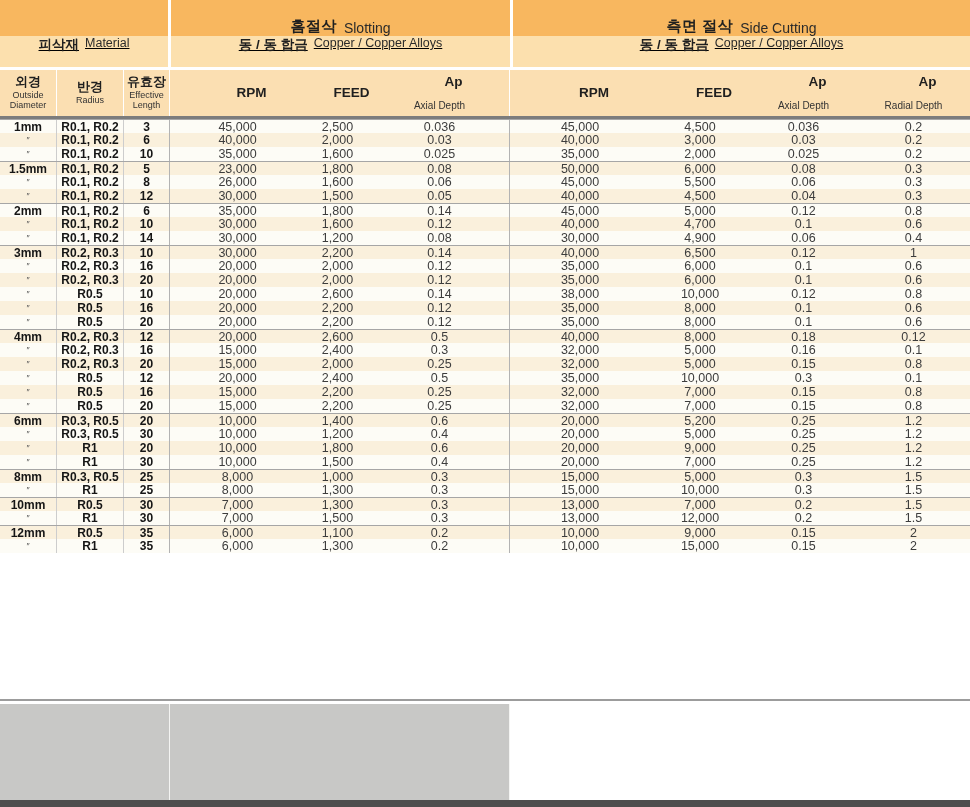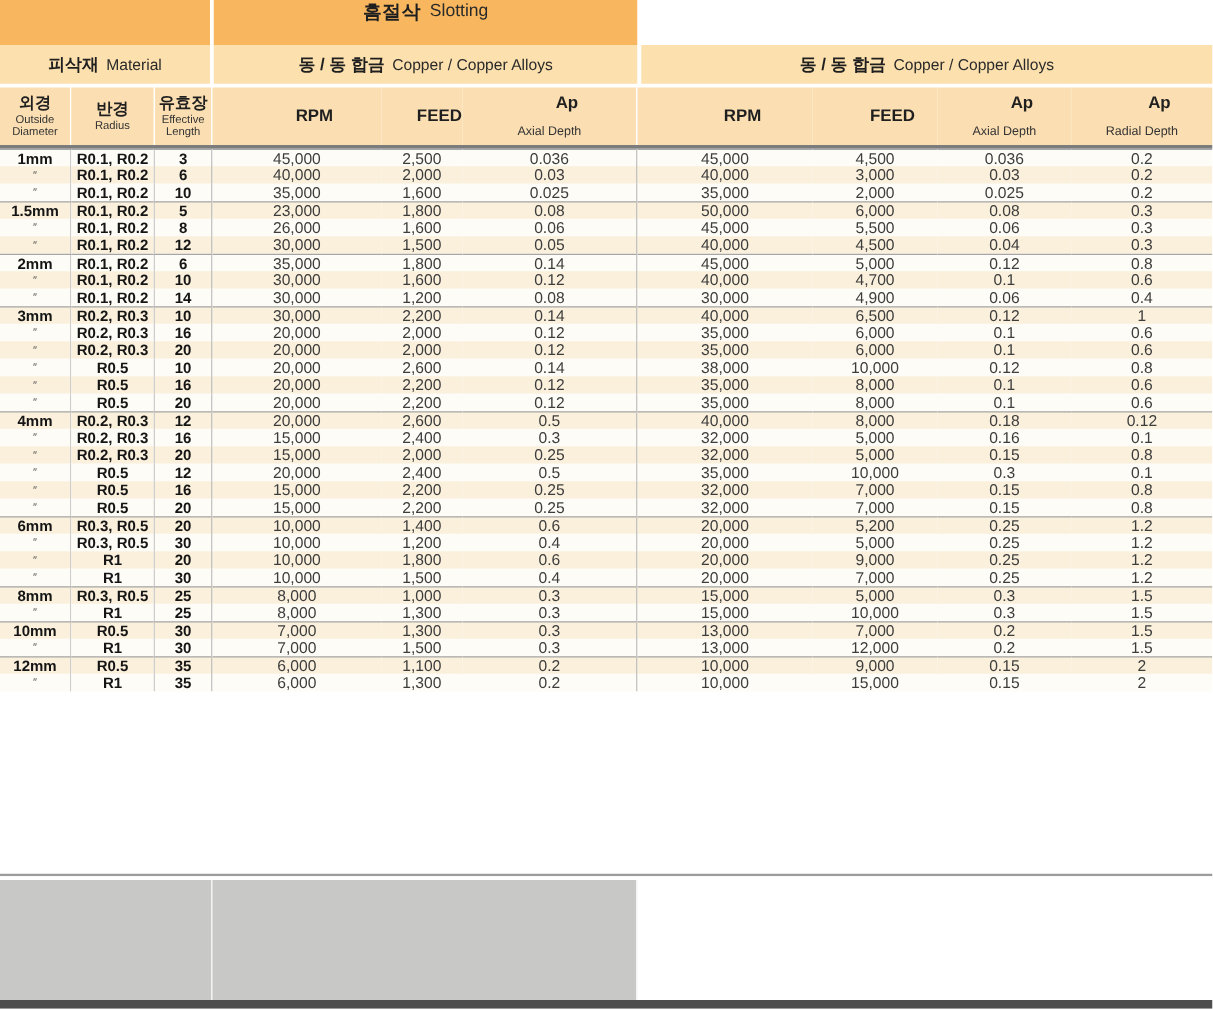--- a/index.html
+++ b/index.html
@@ -11,23 +11,23 @@
     --text-dark:#1f1f1f; --text-num:#3d3d3d;
   }
   *{margin:0;padding:0;box-sizing:border-box;}
   body{background:#fff;font-family:"Liberation Sans","DejaVu Sans",sans-serif;}
   .page{width:970px;height:807px;background:#fff;overflow:hidden;position:relative;}
 
   
   .g3{display:grid;grid-template-columns:168px 3px 339px 3px 457px;}
   .g3 .gap{background:#fff;}
   .band1{height:36px;}
-  .band1 .c{background:var(--band1);display:flex;align-items:flex-start;justify-content:center;}
+  .band1 .c{background:var(--band1);display:flex;align-items:flex-end;justify-content:center;}
   .band2{height:31px;}
-  .band2 .c{background:var(--band2);display:flex;align-items:center;justify-content:center;}
+  .band2 .c{background:var(--band2);display:flex;justify-content:center;text-decoration:underline;}
   .ko-big{font-weight:bold;font-size:15px;color:var(--text-dark);letter-spacing:.5px;}
   .en-big{font-size:14px;color:#2a2a2a;margin-left:7px;}
   .ko-mid{font-weight:bold;font-size:13.5px;color:var(--text-dark);}
   .en-mid{font-size:12.5px;color:#2a2a2a;margin-left:6px;}
   .wgap{height:3px;background:#fff;}
 
   
   .gcols{display:grid;grid-template-columns:56px 1px 66px 1px 45px 1px 135px 65px 139px 1px 140px 100px 107px 113px;}
 
   
@@ -71,20 +71,24 @@
 <div class="page">
 
   <div class="band1 g3">
     <div class="c"></div>
     <div class="gap"></div>
     <div class="c">
       <span class="ko-big">홈절삭</span>
       <span class="en-big">Slotting</span>
     </div>
     <div class="gap"></div>
+    <div class="c">
+      <span class="ko-big">측면 절삭</span>
+      <span class="en-big">Side Cutting</span>
+    </div>
   </div>
 
   <div class="band2 g3">
     <div class="c">
       <span class="ko-mid">피삭재</span>
       <span class="en-mid">Material</span>
     </div>
     <div class="gap"></div>
     <div class="c">
       <span class="ko-mid">동 / 동 합금</span>

